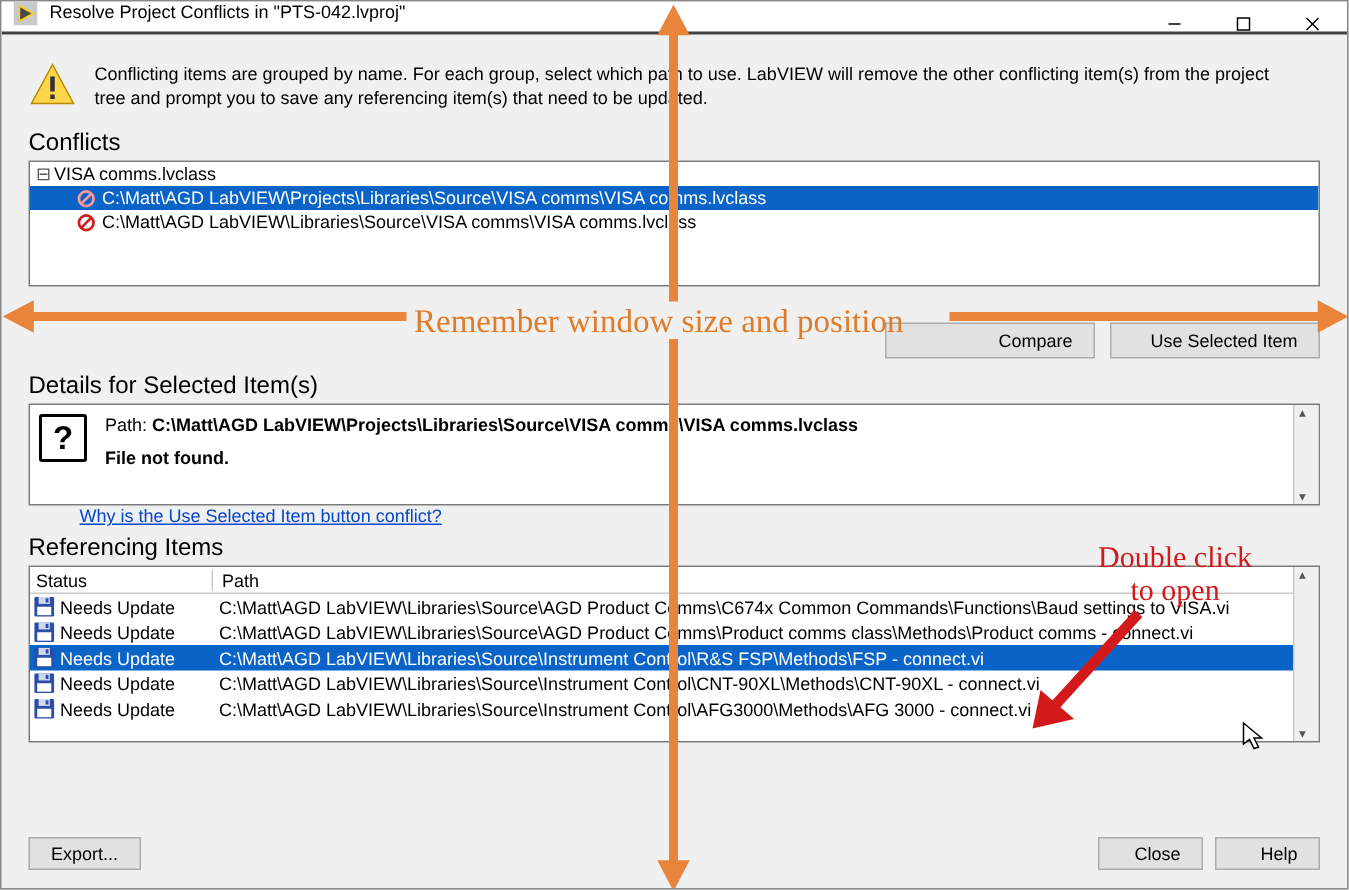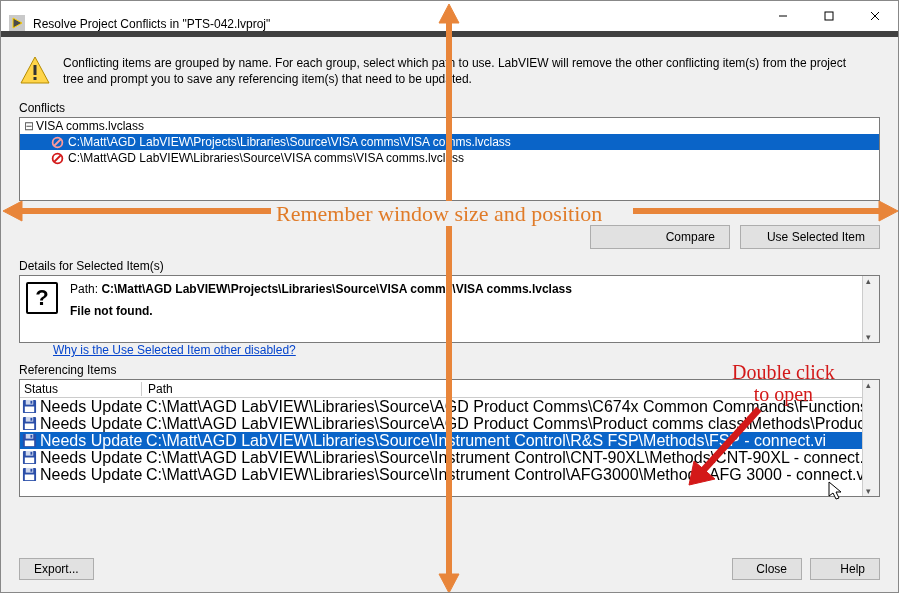--- a/index.html
+++ b/index.html
@@ -1,25 +1,25 @@
 <!DOCTYPE html>
 <html><head>
 <meta charset="utf-8">
 <style>
   * { box-sizing: border-box; margin: 0; padding: 0; }
   body { font-family: "Segoe UI", Tahoma, sans-serif; font-size: 12px; background: #f0f0f0; width: 899px; height: 593px; overflow: hidden; border: 1px solid #888; position: relative; }
-  .titlebar { height: 36px; background: #fff; display: flex; align-items: flex-end; border-bottom: 6px solid #404040; }
+  .titlebar { height: 22px; background: #fff; display: flex; align-items: flex-start; border-bottom: 2px solid #404040; }
   .titlebar .app-icon { width: 16px; height: 16px; margin: 0 8px; }
   .titlebar .title { flex: 1; font-size: 12px; color: #000; }
   .titlebar .winbtn { width: 46px; height: 30px; display: flex; align-items: center; justify-content: center; color: #222; }
   .content { padding: 12px 18px 10px 18px; }
   .info-row { display: flex; align-items: flex-start; gap: 12px; margin-bottom: 14px; margin-top: 6px; }
   .warn-icon { width: 32px; height: 32px; flex-shrink: 0; }
   .info-text { font-size: 12px; line-height: 1.35; color: #000; max-width: 800px; }
-  .section-label { font-size: 12px; margin-bottom: 2px; }
+  .section-label { font-size: 16px; margin-bottom: 2px; }
   .list-frame { border: 1px solid #7a7a7a; background: #fff; }
   .conflicts-box { height: 84px; overflow: auto; }
   .tree-row { display: flex; align-items: center; height: 16px; font-size: 12px; padding-left: 2px; white-space: nowrap; }
   .tree-row.sel { background: #0a64c8; color: #fff; }
   .tree-indent { width: 14px; text-align: center; color: #555; }
   .tree-icon { width: 14px; height: 14px; margin-right: 4px; display: inline-flex; align-items: center; justify-content: center; flex-shrink:0;}
   .row-btns { display: flex; justify-content: flex-end; gap: 10px; margin: 8px 0 10px 0; }
   .btn { background: #e1e1e1; border: 1px solid #adadad; padding: 4px 14px; font-size: 12px; min-width: 100px; text-align: right; margin-top: 16px; }
   .btn.wide { min-width: 140px; }
   .details-box { border: 1px solid #7a7a7a; background: #fff; height: 68px; display: flex; }
@@ -29,21 +29,21 @@
   .details-scroll { width: 17px; background: #f0f0f0; border-left: 1px solid #ccc; position: relative; }
   .details-scroll::before { content:"▴"; position:absolute; top:0; left:3px; font-size:9px; color:#555;}
   .details-scroll::after { content:"▾"; position:absolute; bottom:0; left:3px; font-size:9px; color:#555;}
   .cannot-row { display: flex; align-items: center; gap: 8px; margin: 8px 0 2px 12px; }
   .link { color: #0645cc; text-decoration: underline; margin-left: 34px; margin-bottom: 6px; display: inline-block; cursor:pointer;}
   .ref-box { border: 1px solid #7a7a7a; background: #fff; height: 118px; overflow: hidden; display:flex; }
   .ref-inner { flex:1; overflow:auto; }
   .ref-head { display: flex; background: #fff; border-bottom: 1px solid #ccc; height: 18px; align-items: center; font-size: 12px; }
   .ref-head .col1 { width: 122px; padding-left: 4px; border-right: 1px solid #ccc; }
   .ref-head .col2 { flex:1; padding-left: 6px; }
-  .ref-row { display: flex; align-items: center; height: 17px; font-size: 16px; white-space: nowrap; justify-content: space-between; }
+  .ref-row { display: flex; align-items: center; height: 17px; font-size: 12px; white-space: nowrap; justify-content: space-between; }
   .ref-row.sel { background: #0a64c8; color: #fff; }
   .ref-row .disk { width: 16px; height: 16px; margin: 0 2px; flex-shrink:0;}
   .ref-row .status { width: 100px; padding-left: 0px; }
   .ref-row .path { flex:1; padding-left: 6px; }
   .bottom-bar { position: absolute; left: 18px; right: 18px; bottom: 12px; display:flex; justify-content: space-between; }
   .bottom-bar .right { display:flex; gap: 8px; }
   .btn.small { min-width: 70px; padding: 3px 14px; }
 
   
   .anno-text { position:absolute; color:#e07b28; font-size: 22px; font-weight: 400; font-family: Georgia, serif; }
@@ -135,21 +135,21 @@
     <div class="details-text">
       <div class="path-line">
         <span>Path:</span>
         <b>C:\Matt\AGD LabVIEW\Projects\Libraries\Source\VISA comms\VISA comms.lvclass</b>
       </div>
       <div><b>File not found.</b></div>
     </div>
     <div class="details-scroll"></div>
   </div>
 
-  <span class="link">Why is the Use Selected Item other disabled?</span>
+  <span class="link">Why is the Use Selected Item button conflict?</span>
 
   <div class="section-label">Referencing Items</div>
   <div class="ref-box">
     <div class="ref-inner">
       <div class="ref-head">
         <div class="col1">Status</div>
         <div class="col2">Path</div>
       </div>
       <div id="ref-rows">
           <div class="ref-row">

